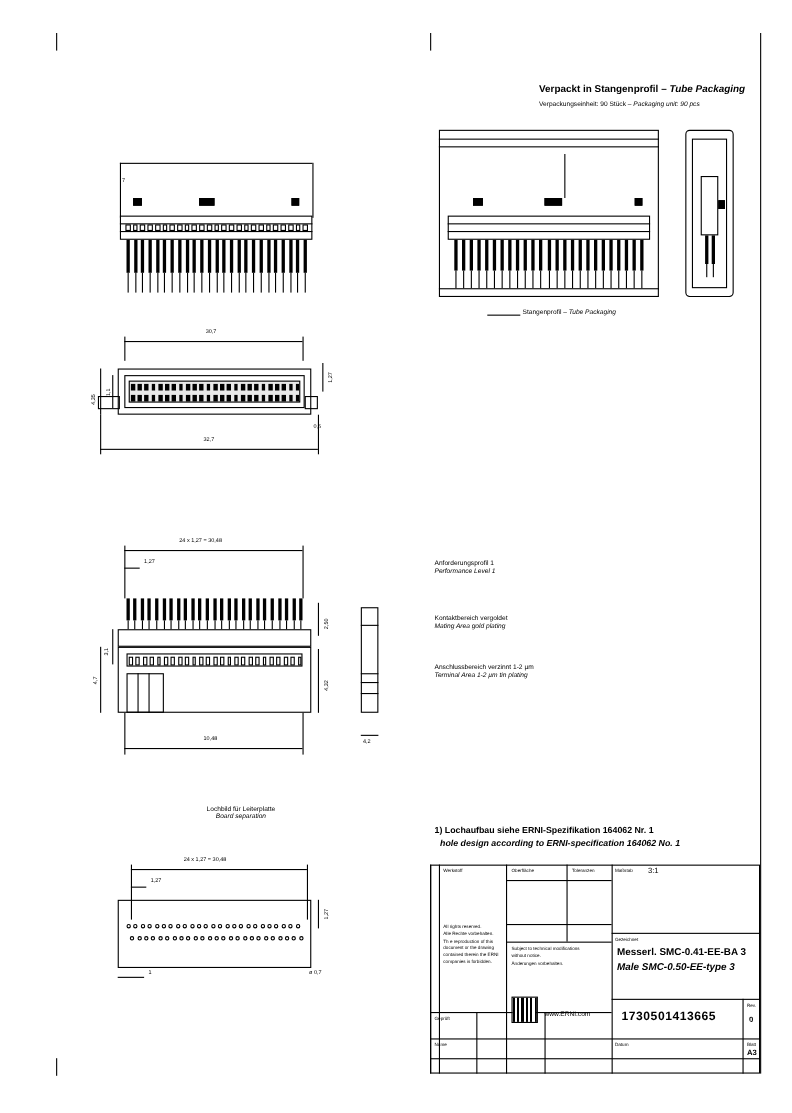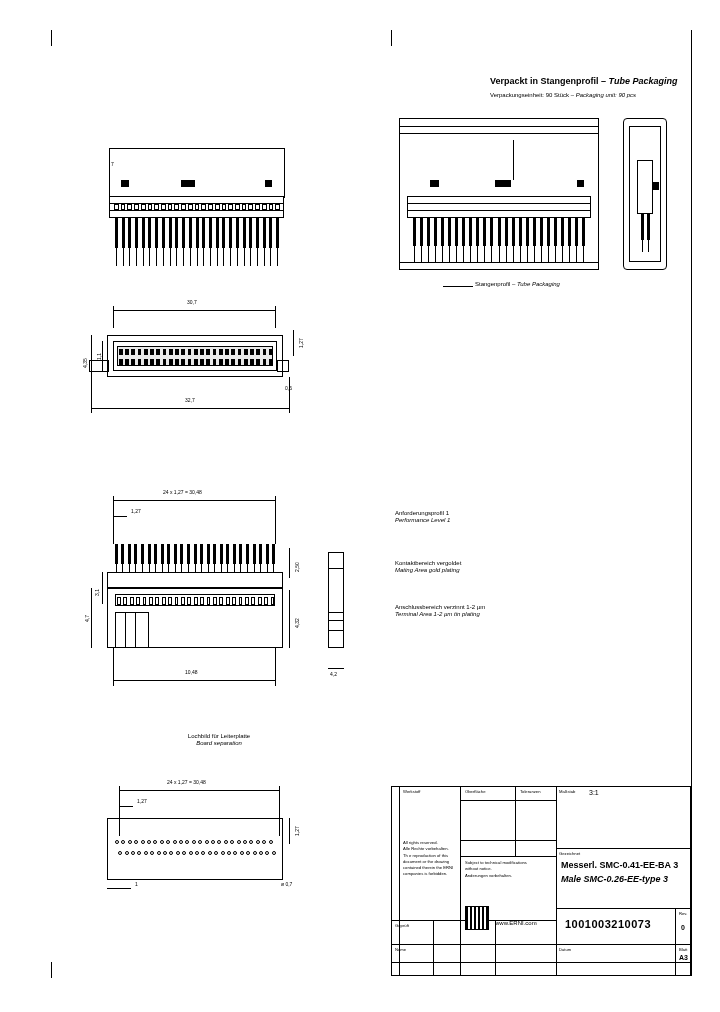--- a/index.html
+++ b/index.html
@@ -514,20 +514,24 @@
       </div>
 
     <div class="txt dim rot90" style="left:292px;top:836px;">1,27</div>
     <div class="vln" style="left:286px;top:818px;height:26px;"></div>
 
     <div class="hln" style="left:104px;top:888px;width:24px;"></div>
     <div class="txt dim" style="left:132px;top:882px;">1</div>
     <div class="txt dim" style="left:278px;top:882px;">ø 0,7</div>
   </div>
 
+  <div class="txt t8 bd" style="left:392px;top:750px;">
+    <div>1) Lochaufbau siehe ERNI-Spezifikation 164062 Nr. 1</div>
+    <div class="it" style="margin-top:3px;margin-left:5px;">hole design according to ERNI-specification 164062 No. 1</div>
+  </div>
 
   <div>
     <div class="title-block" style="left:388px;top:786px;width:300px;height:190px;"></div>
 
     <div class="vln" style="left:396px;top:786px;height:190px;"></div>
     <div class="vln" style="left:457px;top:786px;height:190px;"></div>
     <div class="vln" style="left:512px;top:786px;height:70px;"></div>
     <div class="vln" style="left:553px;top:786px;height:190px;"></div>
     <div class="vln" style="left:672px;top:908px;height:68px;"></div>
 
@@ -550,22 +554,22 @@
     <div class="txt" style="left:556px;top:852px;font-size:4.2px;">Gezeichnet</div>
     <div class="txt" style="left:556px;top:948px;font-size:4.2px;">Datum</div>
     <div class="txt" style="left:392px;top:948px;font-size:4.2px;">Name</div>
     <div class="txt" style="left:392px;top:924px;font-size:4.2px;">Geprüft</div>
     <div class="txt" style="left:676px;top:912px;font-size:4.2px;">Rev.</div>
     <div class="txt t7 bd" style="left:678px;top:924px;">0</div>
     <div class="txt" style="left:676px;top:948px;font-size:4.2px;">Blatt</div>
     <div class="txt t7 bd" style="left:676px;top:954px;">A3</div>
 
     <div class="txt t9 bd" style="left:558px;top:860px;">Messerl. SMC-0.41-EE-BA 3</div>
-    <div class="txt t9 bd it" style="left:558px;top:874px;">Male SMC-0.26-EE-type 3</div>
-    <div class="txt t11 bd" style="left:562px;top:918px;letter-spacing:0.5px;">1001003210073</div>
+    <div class="txt t9 bd it" style="left:558px;top:874px;">Male SMC-0.50-EE-type 3</div>
+    <div class="txt t11 bd" style="left:562px;top:918px;letter-spacing:0.5px;">1730501413665</div>
 
     <div class="txt" style="left:400px;top:840px;font-size:4.2px;line-height:1.5;">
       <div>All rights reserved.</div>
       <div>Alle Rechte vorbehalten.</div>
       <div>Th e reproduction of this</div>
       <div>document or the drawing</div>
       <div>contained therein the ERNI</div>
       <div>companies is forbidden.</div>
     </div>
     <div class="txt" style="left:462px;top:860px;font-size:4.2px;line-height:1.5;">

